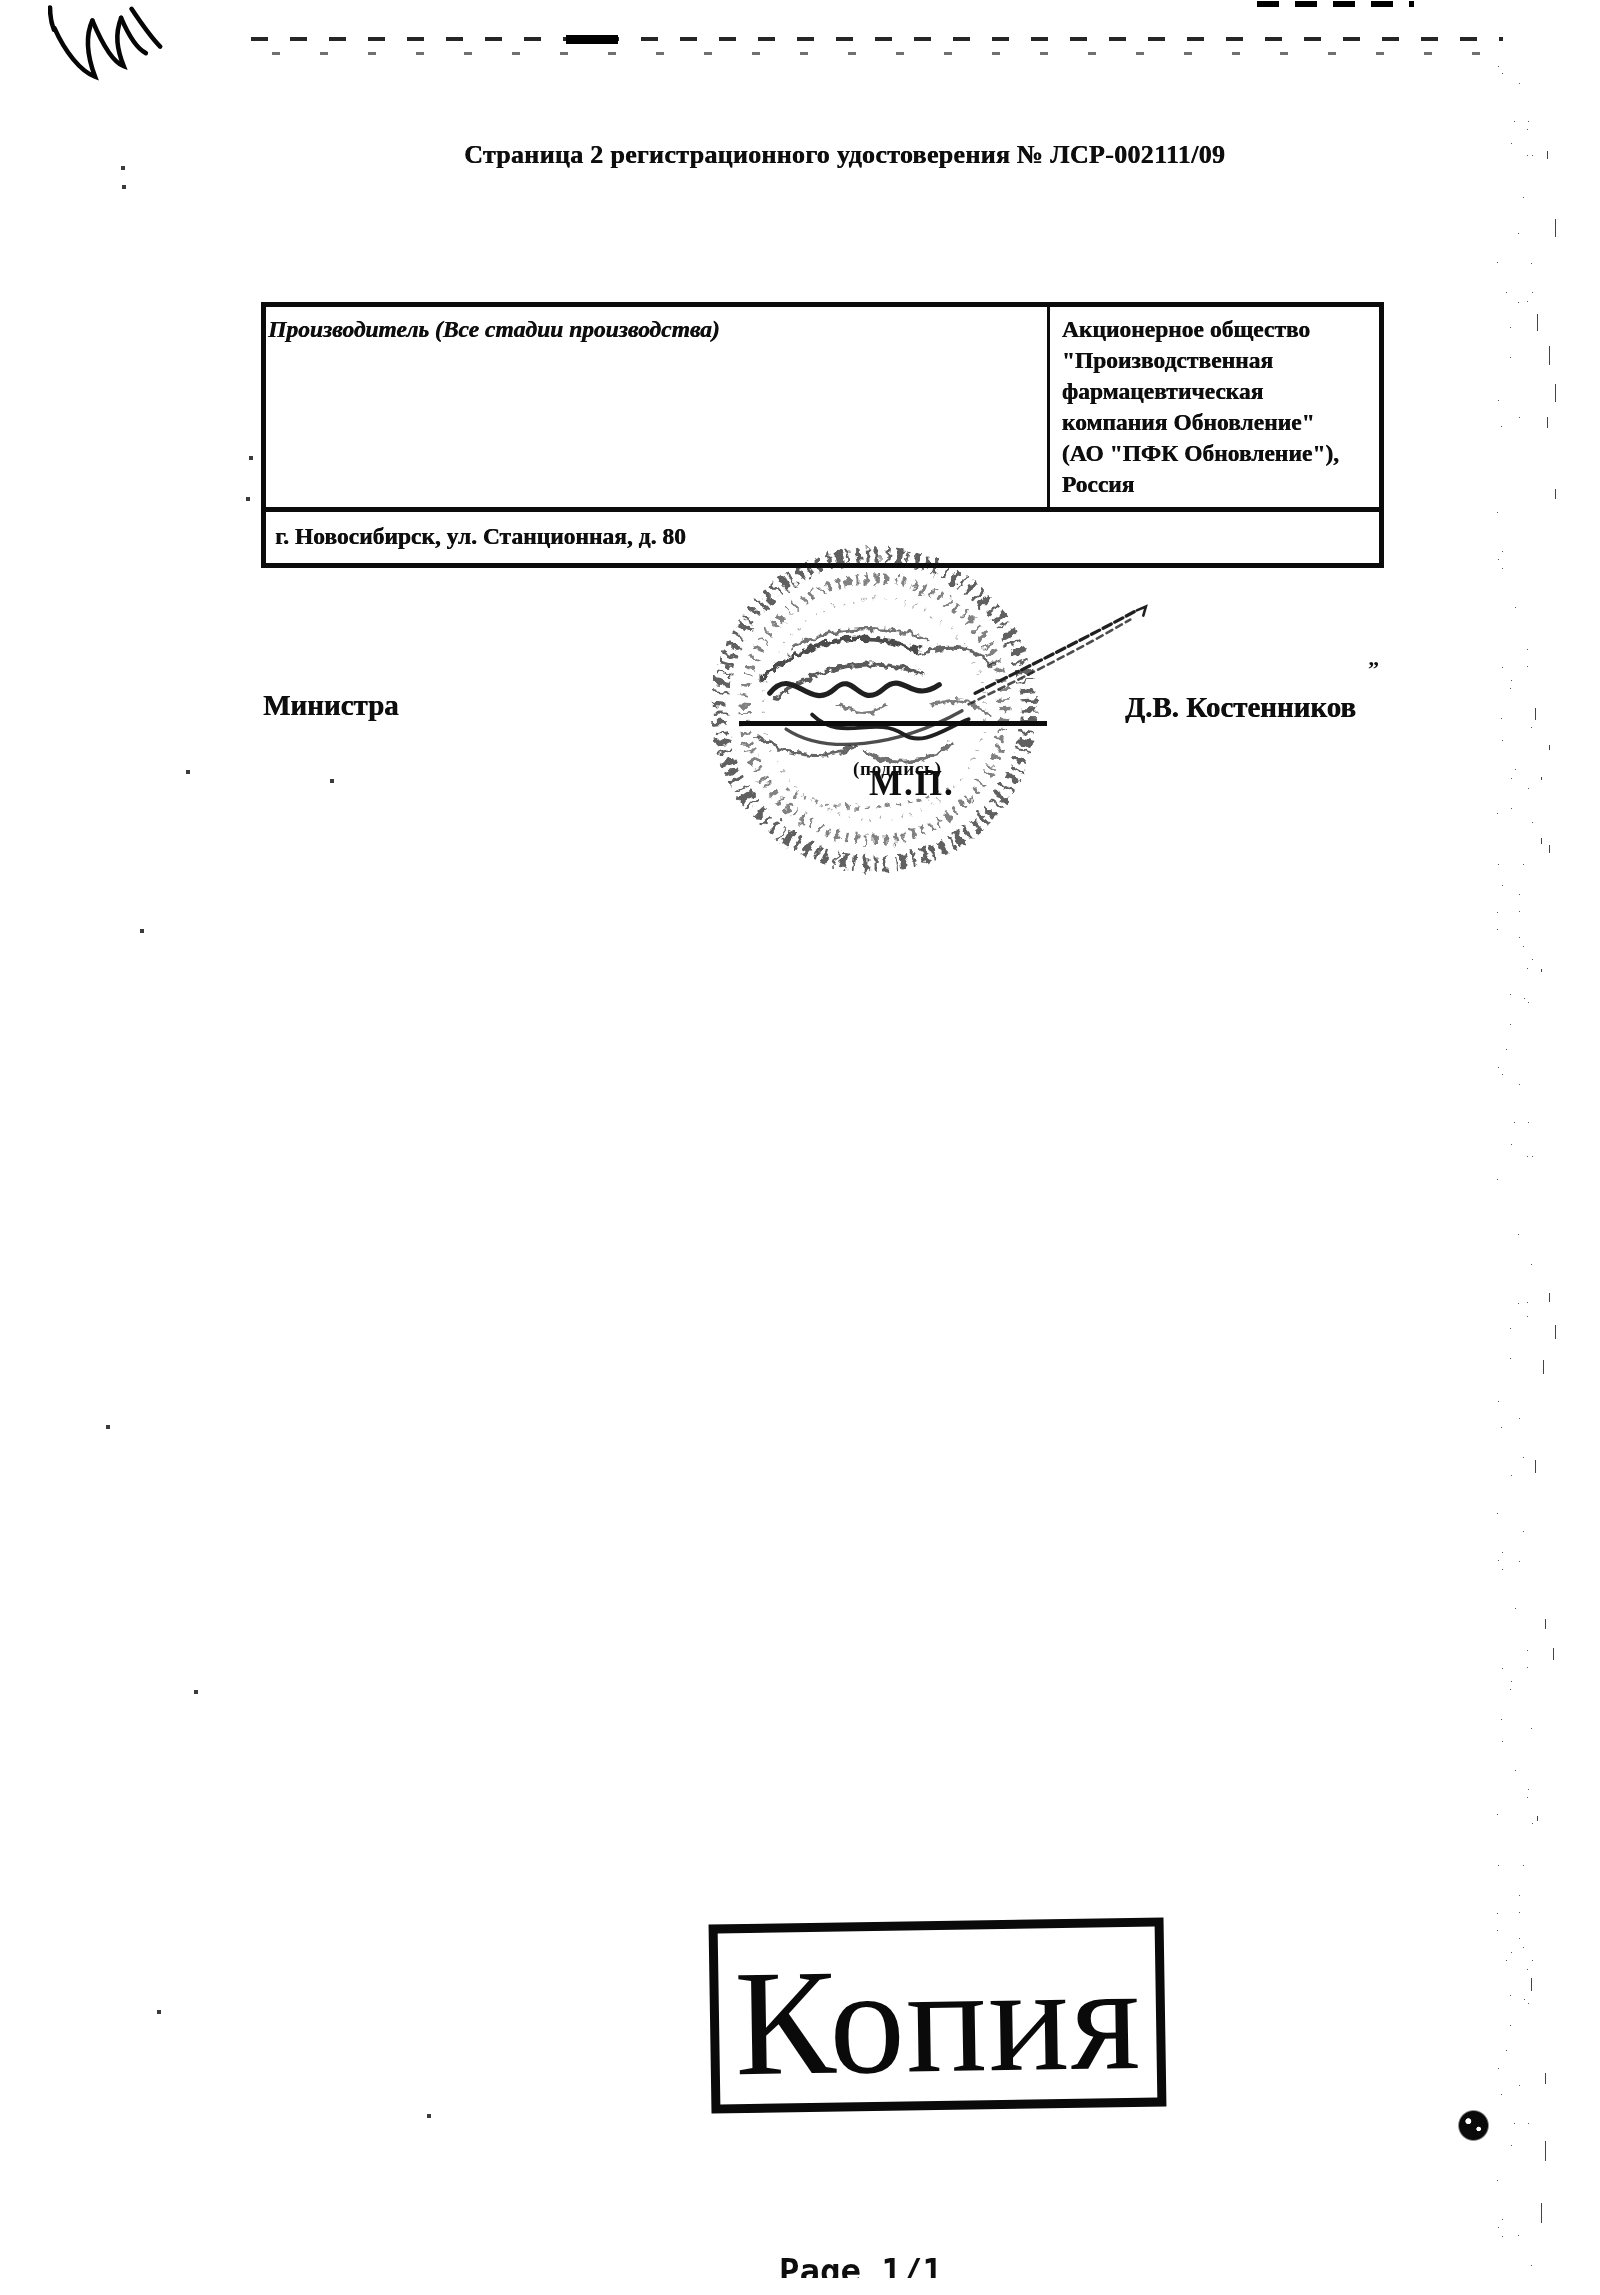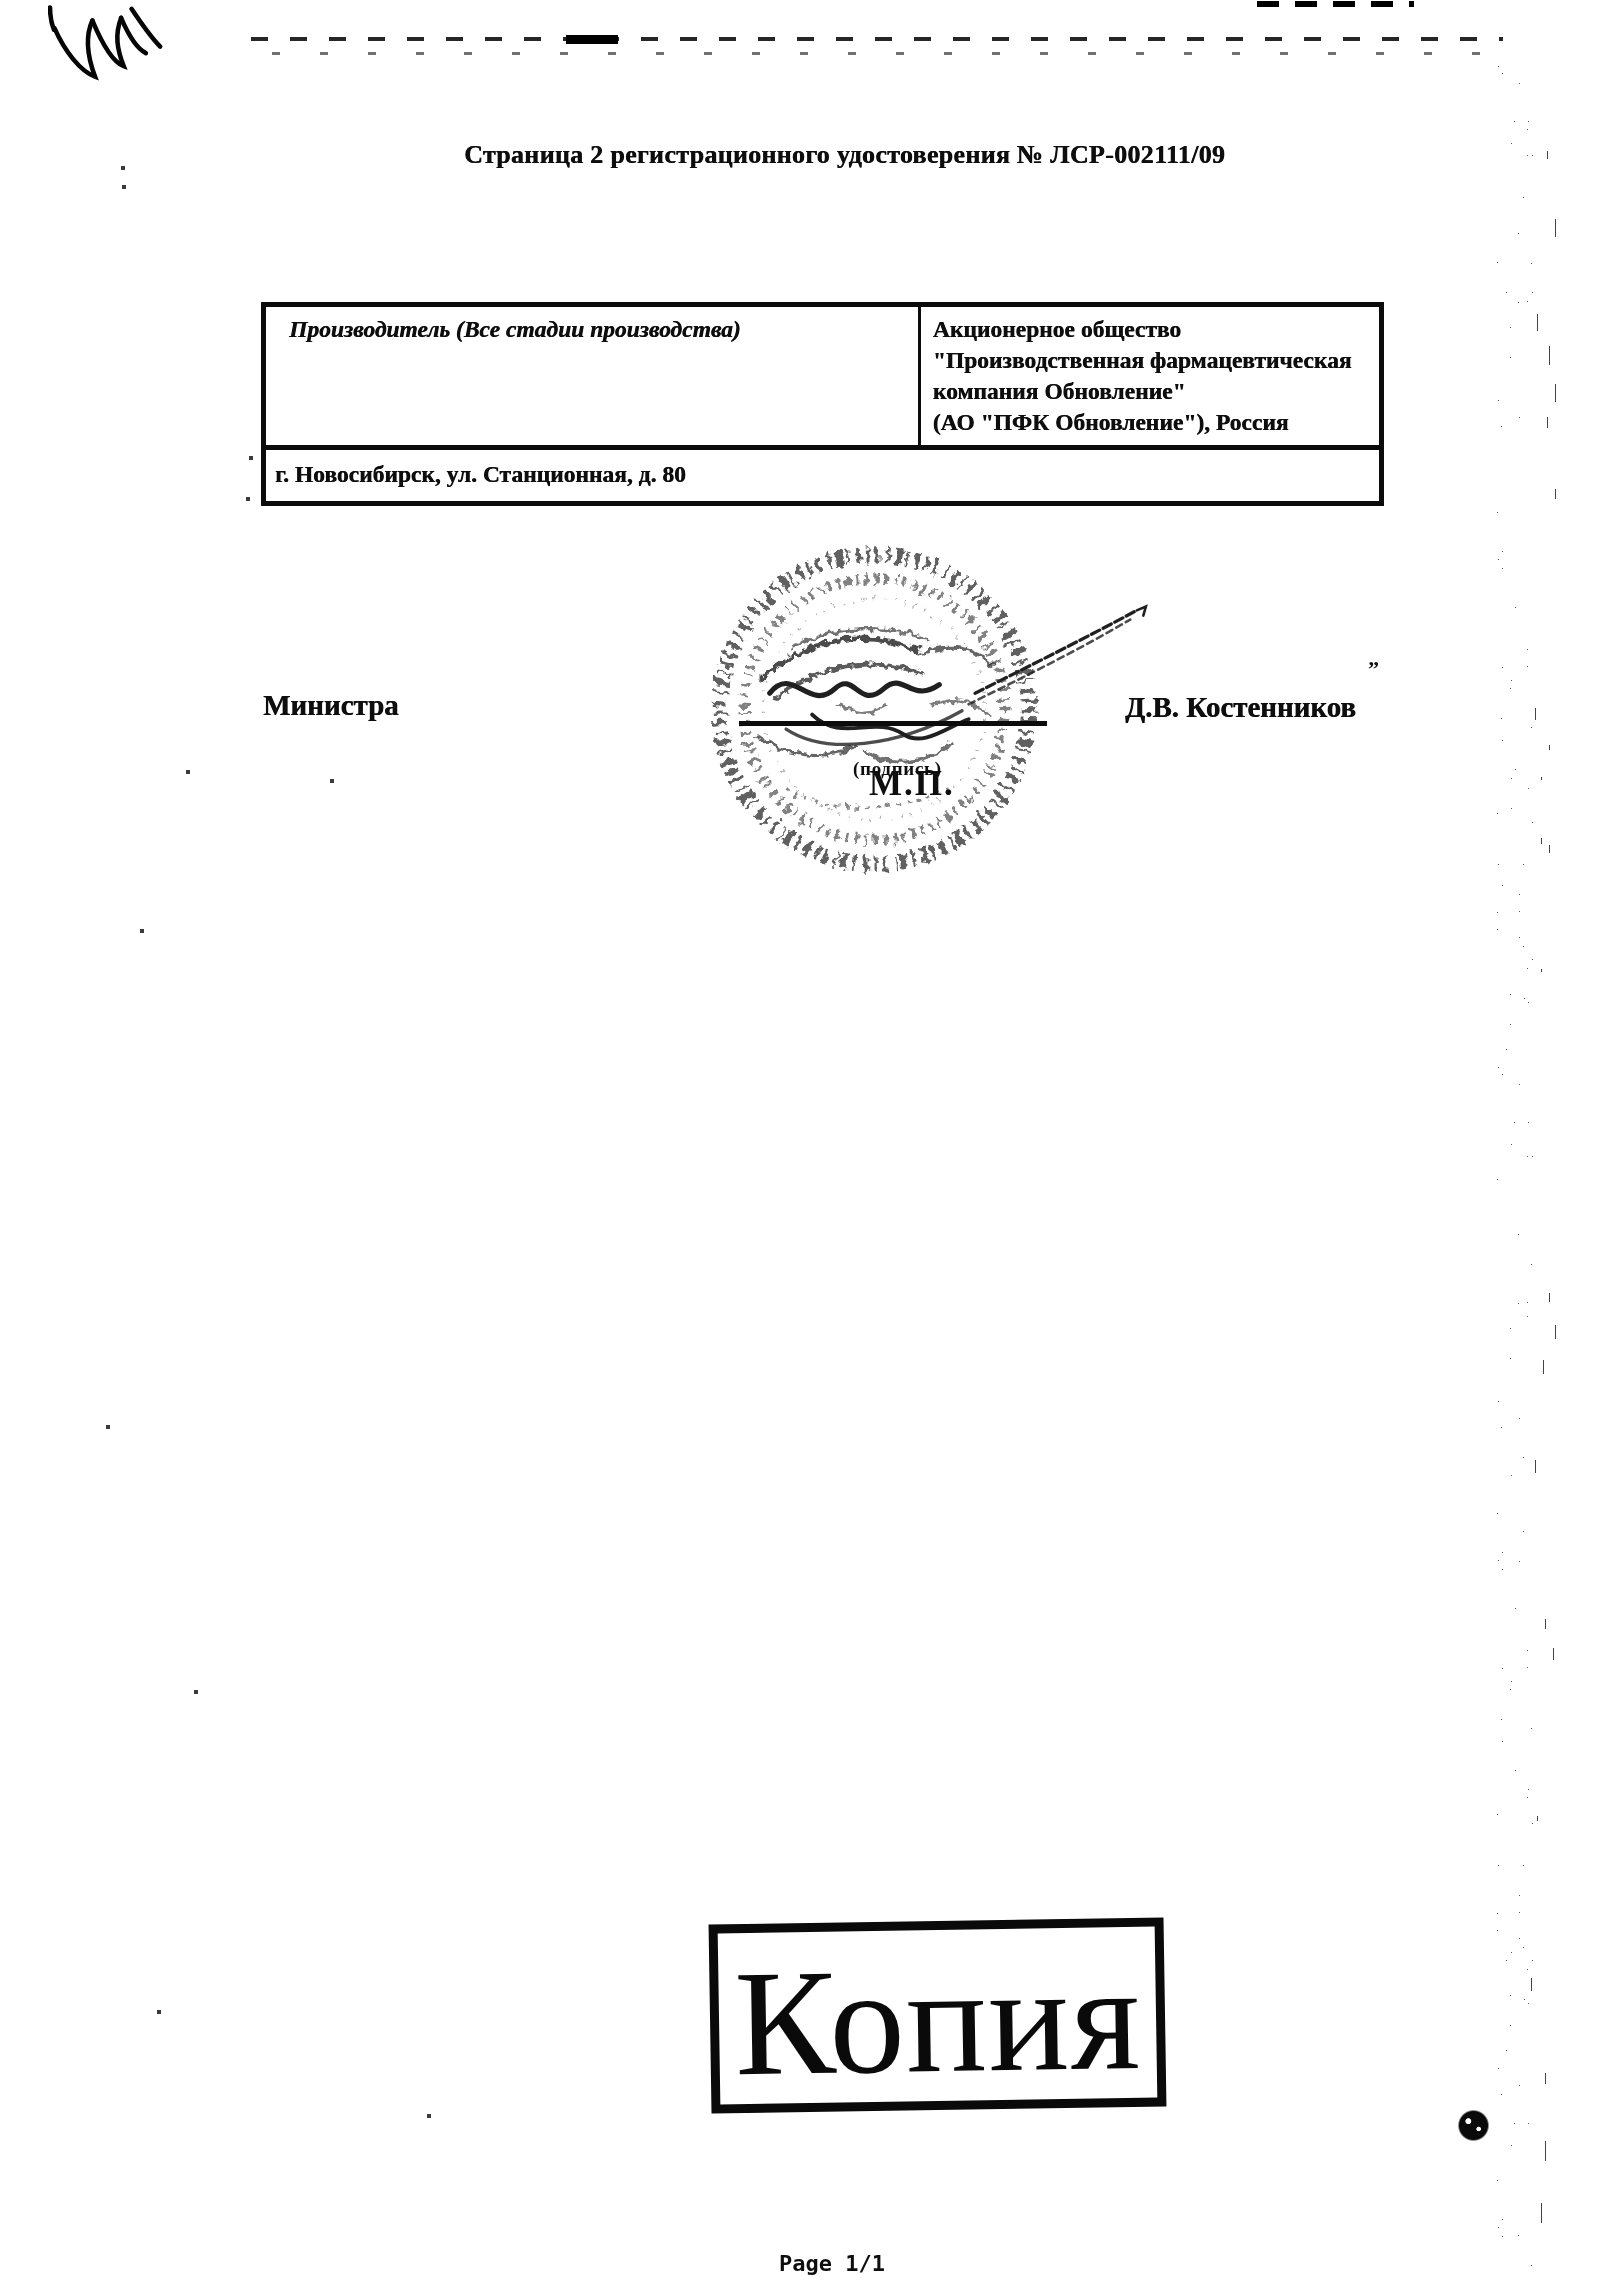--- a/index.html
+++ b/index.html
@@ -17,22 +17,22 @@
   }
 
   
   .prod-table {
     left:238px; top:302px; width:1123px;
     border:5.2px solid #0b0b0b; box-sizing:border-box;
     font-size:23.5px; font-weight:bold; text-shadow:0.5px 0 0 currentColor;
   }
   .t-header { padding:8.5px 10.4px 11.7px 9px; line-height:31px; border-bottom:5.2px solid #0b0b0b; }
   .t-row2 { display:flex; border-bottom:5.2px solid #0b0b0b; min-height:123px; }
-  .t-cell-left { width:655px; box-sizing:border-box; border-right:3.9px solid #0b0b0b;
-                 padding:9px 23px; font-style:italic; }
+  .t-cell-left { width:784px; box-sizing:border-box; border-right:3.9px solid #0b0b0b;
+                 padding:9px 2px; font-style:italic; }
   .t-cell-right { flex:1; padding:6.5px 11.7px 7.8px; line-height:31px; }
   .t-row3 { padding:10.4px 9px 13px; }
 
   
   .sig-title { left:240px; top:683px; font-size:29px; font-weight:bold;
                line-height:44px; text-shadow:0.5px 0 0 currentColor; }
   .sig-name  { left:1102px; top:691px; font-size:29px; font-weight:bold;
                text-shadow:0.5px 0 0 currentColor; }
   .sig-tick  { left:1345px; top:656px; font-size:22px; font-weight:bold; }
   .sig-line  { left:716px; top:721px; width:308px; height:4.6px; background:#0c0c0c; }
@@ -46,21 +46,21 @@
     display:flex; align-items:center;
   }
   .copy-stamp span {
     font-size:151px; line-height:151px; letter-spacing:1.3px;
     padding:9px 0 0 15.7px; color:#0a0a0a;
   }
 
   
   .page-label {
     left:756px; top:2251px; width:170px; height:27px; overflow:hidden;
-    font-family:"DejaVu Sans Mono", monospace; font-weight:bold; font-size:22px;
+    font-family:"DejaVu Sans Mono", monospace; font-weight:bold; font-size:34px;
   }
 
   
   .dash-a { left:228px;  top:37px; width:1252px; height:3.9px; opacity:.85;
             background:repeating-linear-gradient(90deg,#000 0 17px, transparent 17px 39px); }
   .dash-b { left:249px;  top:52px; width:1231px; height:3.3px; opacity:.6;
             background:repeating-linear-gradient(90deg,#111 0 7.8px, transparent 7.8px 48px); }
   .dash-solid { left:543px; top:35px; width:52px; height:8.5px; background:#000; }
   .dash-d { left:1234px; top:1.3px; width:157px; height:5.9px;
             background:repeating-linear-gradient(90deg,#000 0 22px, transparent 22px 38px); }

